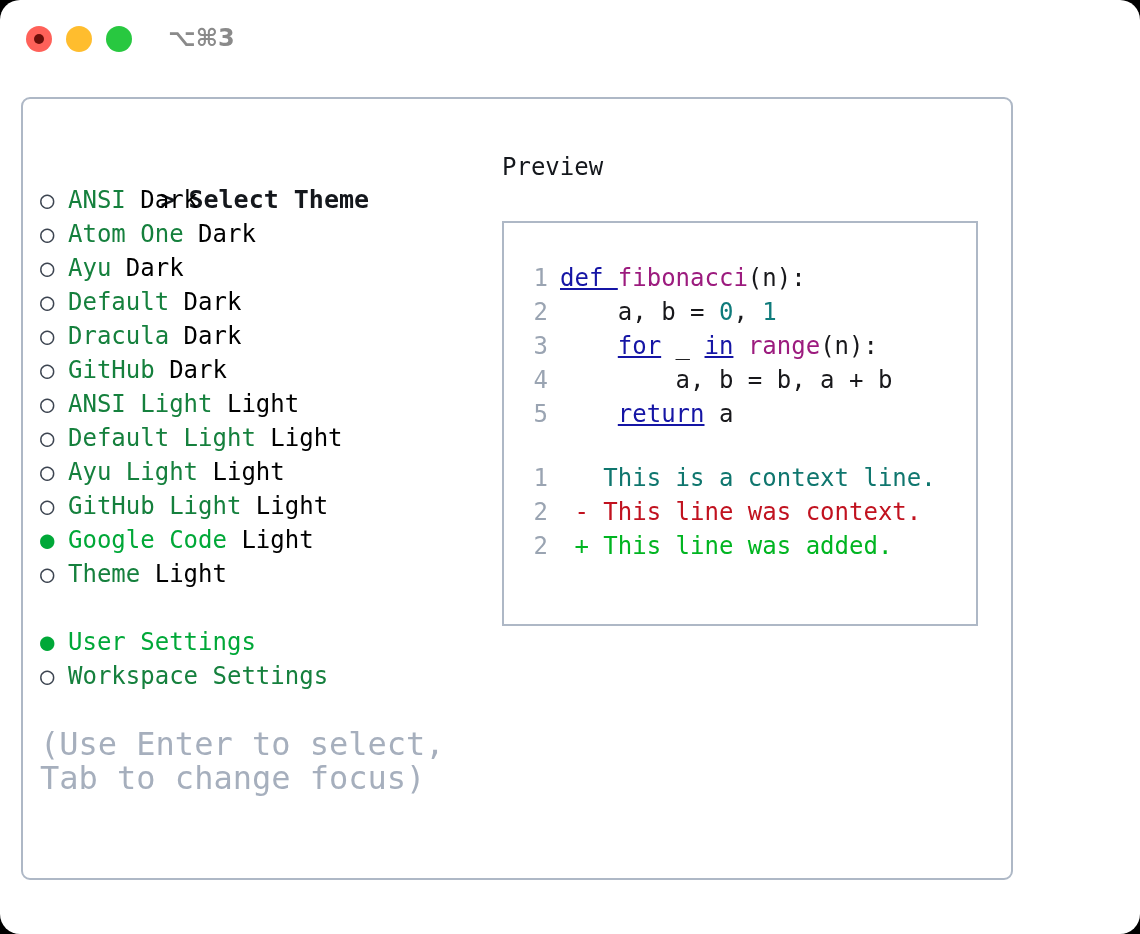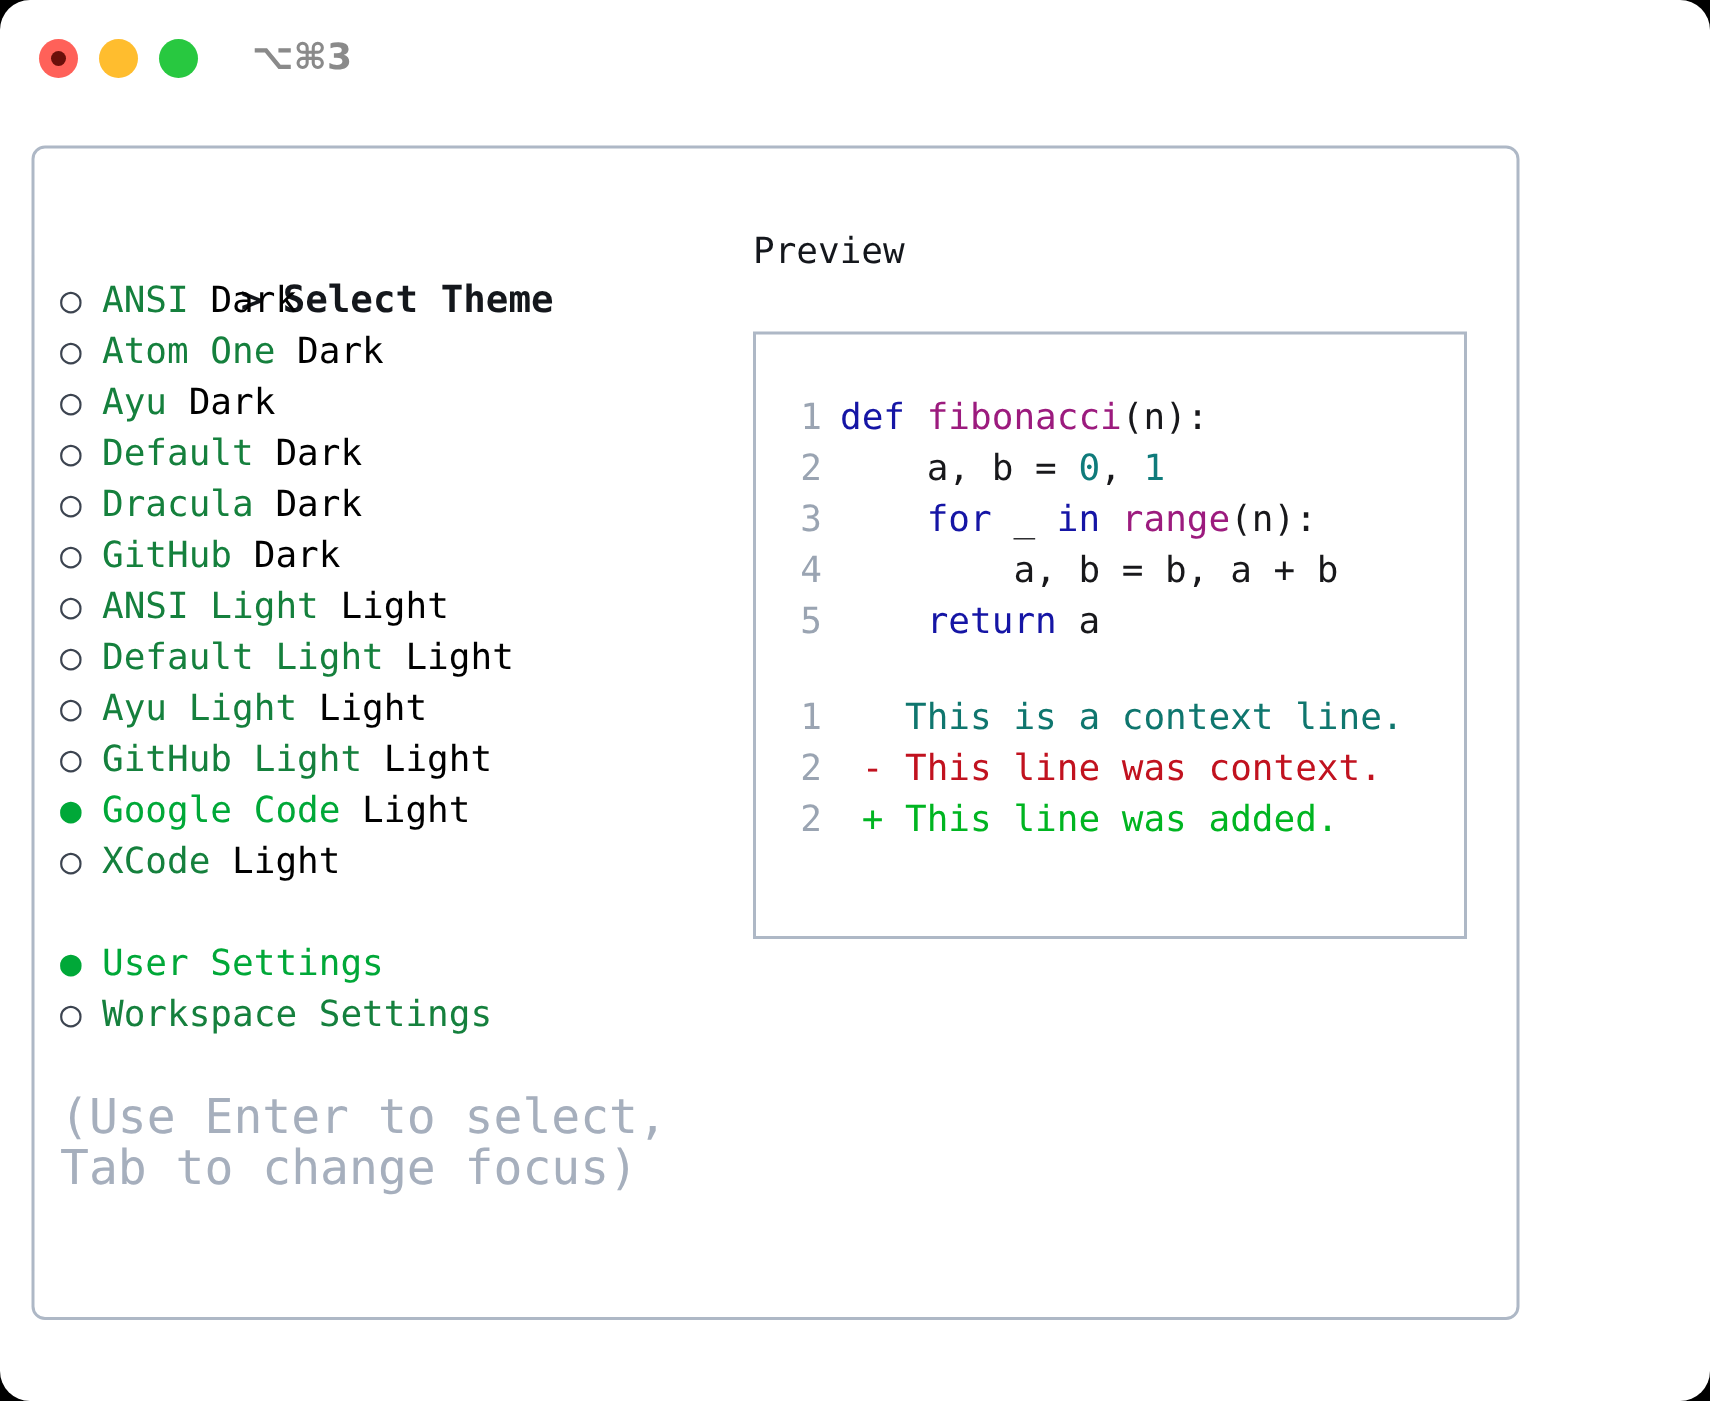--- a/index.html
+++ b/index.html
@@ -166,21 +166,21 @@
     font-size: 24px;
     white-space: pre;
   }
   .lineno {
     display: inline-block;
     width: 32px;
     text-align: right;
     color: #9aa4b2;
     margin-right: 12px;
   }
-  .tok-kw   { color: #1515a5; }
+  .tok-kw   { color: #1515a5; text-decoration: underline; }
   .tok-fn   { color: #9c1b7e; }
   .tok-num  { color: #0f7b7b; }
   .tok-txt  { color: #18181b; }
   .tok-ctx  { color: #0f766e; }
   .tok-del  { color: #c1121f; }
   .tok-add  { color: #00b521; }
 </style>
 </head>
 <body>
 
@@ -206,21 +206,21 @@
           <div class="row"><span class="marker">○</span><span class="item-label">Atom One </span><span class="item-tag">Dark</span></div>
           <div class="row"><span class="marker">○</span><span class="item-label">Ayu </span><span class="item-tag">Dark</span></div>
           <div class="row"><span class="marker">○</span><span class="item-label">Default </span><span class="item-tag">Dark</span></div>
           <div class="row"><span class="marker">○</span><span class="item-label">Dracula </span><span class="item-tag">Dark</span></div>
           <div class="row"><span class="marker">○</span><span class="item-label">GitHub </span><span class="item-tag">Dark</span></div>
           <div class="row"><span class="marker">○</span><span class="item-label">ANSI Light </span><span class="item-tag">Light</span></div>
           <div class="row"><span class="marker">○</span><span class="item-label">Default Light </span><span class="item-tag">Light</span></div>
           <div class="row"><span class="marker">○</span><span class="item-label">Ayu Light </span><span class="item-tag">Light</span></div>
           <div class="row"><span class="marker">○</span><span class="item-label">GitHub Light </span><span class="item-tag">Light</span></div>
           <div class="row"><span class="marker on">●</span><span class="item-label selected">Google Code </span><span class="item-tag">Light</span></div>
-          <div class="row"><span class="marker">○</span><span class="item-label">XCode </span><span class="item-tag">Light</span></div>
+          <div class="row"><span class="marker">○</span><span class="item-label">Theme </span><span class="item-tag">Light</span></div>
         </div>
 
       <div class="spacer-row"></div>
 
 
       <div id="apply-list">
           <div class="row"><span class="marker on">●</span><span class="item-label selected">User Settings</span></div>
           <div class="row"><span class="marker">○</span><span class="item-label">Workspace Settings</span></div>
         </div>
 

